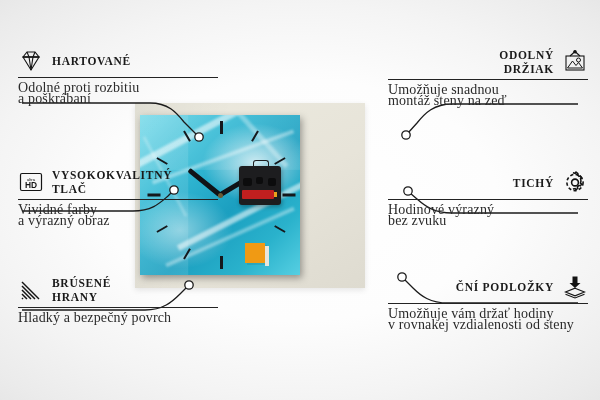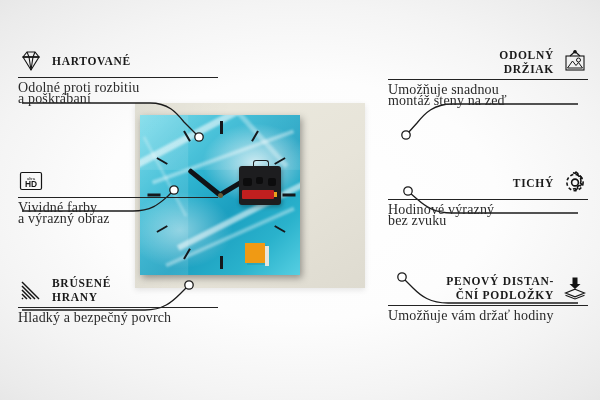--- a/index.html
+++ b/index.html
@@ -188,20 +188,24 @@
 
   <div class="feat left" id="f-print">
     <div class="row">
       <span class="ico">
         <svg width="26" height="22" viewBox="0 0 26 22">
           <rect x="2.5" y="2.5" width="21" height="17" rx="1.5" fill="none" stroke="#141414" stroke-width="1.2"></rect>
           <text x="13" y="9.6" font-family="Liberation Sans, sans-serif" font-size="4.4" text-anchor="middle" fill="#141414">ultra</text>
           <text x="13" y="17" font-family="Liberation Sans, sans-serif" font-size="8.4" font-weight="bold" text-anchor="middle" fill="#141414">HD</text>
         </svg>
       </span>
+      <div>
+        <div class="ttl">VYSOKOKVALITNÝ</div>
+        <div class="ttl">TLAČ</div>
+      </div>
     </div>
     <div class="rule"></div>
     <div class="desc">Vividné farby</div>
     <div class="desc">a výrazný obraz</div>
   </div>
 
   <div class="feat left" id="f-edge">
     <div class="row">
       <span class="ico">
         <svg width="24" height="22" viewBox="0 0 24 22">
@@ -262,30 +266,30 @@
       </span>
     </div>
     <div class="rule"></div>
     <div class="desc">Hodinové výrazný</div>
     <div class="desc">bez zvuku</div>
   </div>
 
   <div class="feat right" id="f-foam">
     <div class="row">
       <div>
-        <div class="ttl">PENOVÝ DISTAN-</div>
         <div class="ttl">ČNÍ PODLOŽKY</div>
       </div>
       <span class="ico">
         <svg width="26" height="24" viewBox="0 0 26 24">
             <g fill="none" stroke="#141414" stroke-width="1.1">
           <path d="M10.5 1.5 H15.5 V8 H18.5 L13 13 L7.5 8 H10.5 Z" fill="#141414" stroke="none"></path>
           <path d="M13 13.2 L22.5 17 L13 20.8 L3.5 17 Z"></path>
           <path d="M3.5 19.3 L13 23 L22.5 19.3"></path>
         </g>
           </svg>
       </span>
     </div>
     <div class="rule"></div>
     <div class="desc">Umožňuje vám držať hodiny</div>
+    <div class="desc">v rovnakej vzdialenosti od steny</div>
   </div>
 
 </div>
 
 </body></html>

